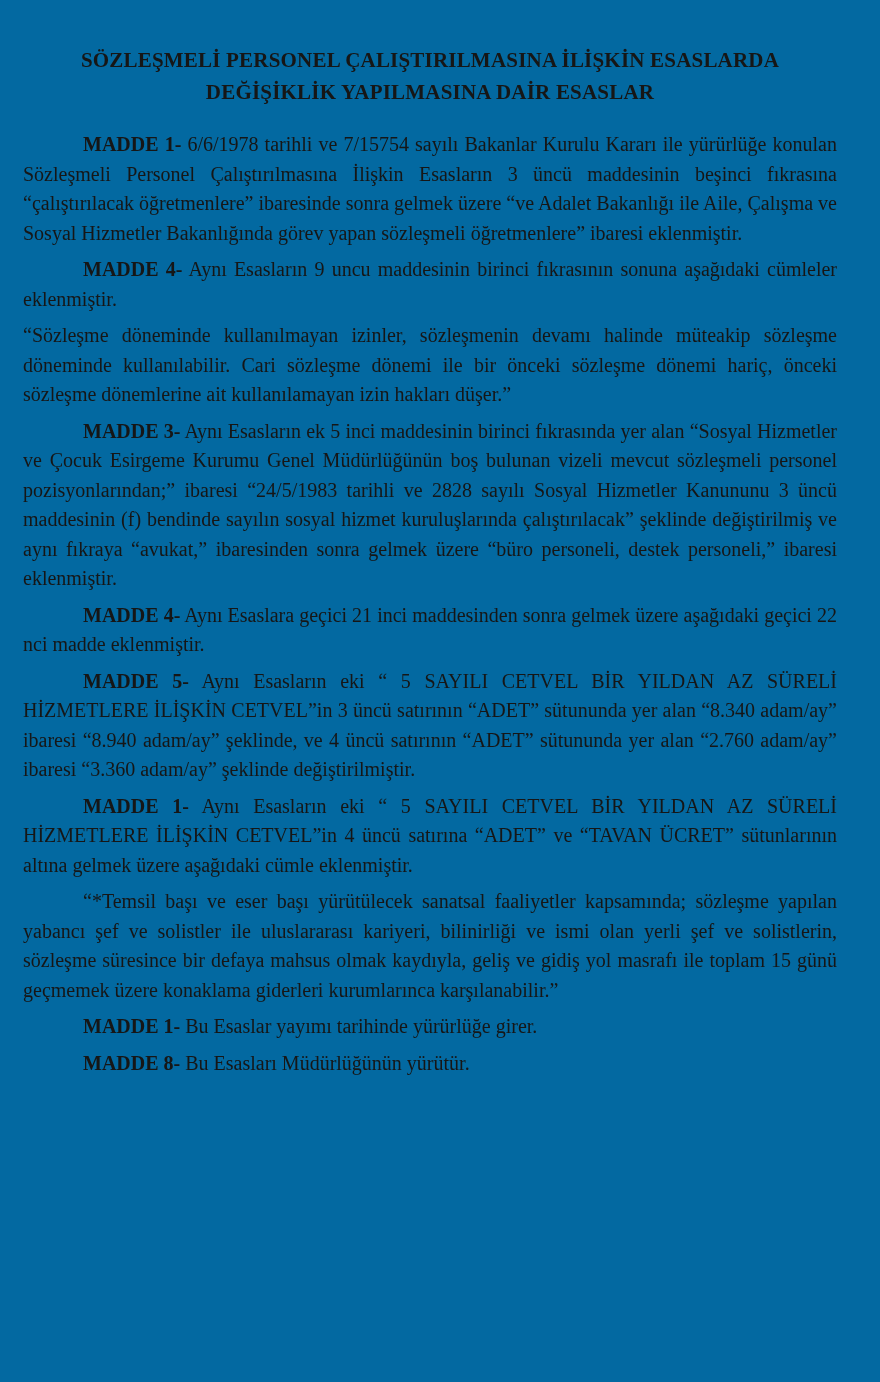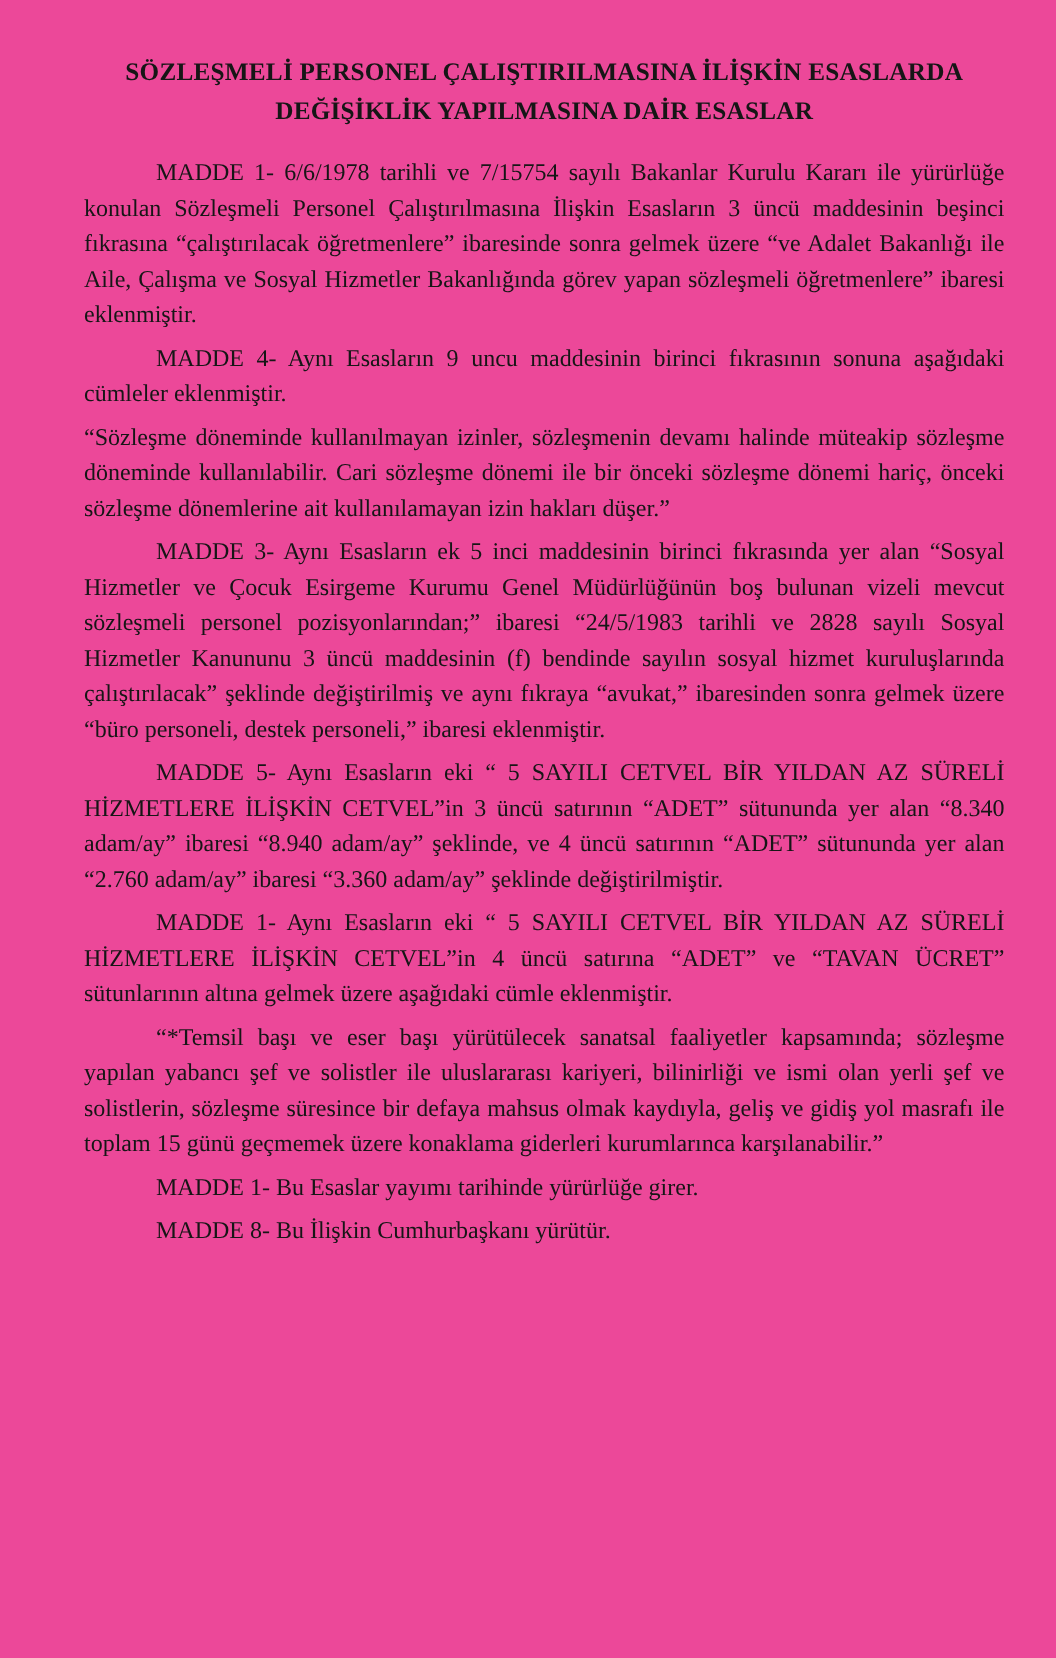--- a/index.html
+++ b/index.html
@@ -11,56 +11,57 @@
     height: 1382px;
     background: #ffffff;
     overflow: hidden;
     font-family: "Liberation Serif", "DejaVu Serif", serif;
     color: #161616;
   }
   .page {
     box-sizing: border-box;
     width: 880px;
     height: 1382px;
-    padding: 44px 43px 0 70px;
-    background: #ec4899;
+    padding: 44px 43px 0 23px;
+    background: #0369a1;
   }
   .doc-title {
     text-align: center;
     font-weight: bold;
     font-size: 21px;
     line-height: 32px;
     letter-spacing: 0.2px;
     margin: 0 0 22px 0;
   }
   .para {
     margin: 7px 0 0 0;
     font-size: 20px;
     line-height: 29.5px;
     text-align: justify;
   }
   .para.indent {
     text-indent: 60px;
   }
   .label {
-    font-weight: normal;
+    font-weight: bold;
   }
 </style>
 </head>
 <body>
 
 <div class="page">
   <h1 class="doc-title">
     <div>SÖZLEŞMELİ PERSONEL ÇALIŞTIRILMASINA İLİŞKİN ESASLARDA</div>
     <div>DEĞİŞİKLİK YAPILMASINA DAİR ESASLAR</div>
   </h1>
   <div id="paragraphs">
       <p class="para indent"><span class="label">MADDE 1-</span> <span>6/6/1978 tarihli ve 7/15754 sayılı Bakanlar Kurulu Kararı ile yürürlüğe konulan Sözleşmeli Personel Çalıştırılmasına İlişkin Esasların 3 üncü maddesinin beşinci fıkrasına “çalıştırılacak öğretmenlere” ibaresinde sonra gelmek üzere “ve Adalet Bakanlığı ile Aile, Çalışma ve Sosyal Hizmetler Bakanlığında görev yapan sözleşmeli öğretmenlere” ibaresi eklenmiştir.</span></p>
       <p class="para indent"><span class="label">MADDE 4-</span> <span>Aynı Esasların 9 uncu maddesinin birinci fıkrasının sonuna aşağıdaki cümleler eklenmiştir.</span></p>
       <p class="para"><span>“Sözleşme döneminde kullanılmayan izinler, sözleşmenin devamı halinde müteakip sözleşme döneminde kullanılabilir. Cari sözleşme dönemi ile bir önceki sözleşme dönemi hariç, önceki sözleşme dönemlerine ait kullanılamayan izin hakları düşer.”</span></p>
       <p class="para indent"><span class="label">MADDE 3-</span> <span>Aynı Esasların ek 5 inci maddesinin birinci fıkrasında yer alan “Sosyal Hizmetler ve Çocuk Esirgeme Kurumu Genel Müdürlüğünün boş bulunan vizeli mevcut sözleşmeli personel pozisyonlarından;” ibaresi “24/5/1983 tarihli ve 2828 sayılı Sosyal Hizmetler Kanununu 3 üncü maddesinin (f) bendinde sayılın sosyal hizmet kuruluşlarında çalıştırılacak” şeklinde değiştirilmiş ve aynı fıkraya “avukat,” ibaresinden sonra gelmek üzere “büro personeli, destek personeli,” ibaresi eklenmiştir.</span></p>
+      <p class="para indent"><span class="label">MADDE 4-</span> <span>Aynı Esaslara geçici 21 inci maddesinden sonra gelmek üzere aşağıdaki geçici 22 nci madde eklenmiştir.</span></p>
       <p class="para indent"><span class="label">MADDE 5-</span> <span>Aynı Esasların eki “ 5 SAYILI CETVEL BİR YILDAN AZ SÜRELİ HİZMETLERE İLİŞKİN CETVEL”in 3 üncü satırının “ADET” sütununda yer alan “8.340 adam/ay” ibaresi “8.940 adam/ay” şeklinde, ve 4 üncü satırının “ADET” sütununda yer alan “2.760 adam/ay” ibaresi “3.360 adam/ay” şeklinde değiştirilmiştir.</span></p>
       <p class="para indent"><span class="label">MADDE 1-</span> <span>Aynı Esasların eki “ 5 SAYILI CETVEL BİR YILDAN AZ SÜRELİ HİZMETLERE İLİŞKİN CETVEL”in 4 üncü satırına “ADET” ve “TAVAN ÜCRET” sütunlarının altına gelmek üzere aşağıdaki cümle eklenmiştir.</span></p>
       <p class="para indent"><span>“*Temsil başı ve eser başı yürütülecek sanatsal faaliyetler kapsamında; sözleşme yapılan yabancı şef ve solistler ile uluslararası kariyeri, bilinirliği ve ismi olan yerli şef ve solistlerin, sözleşme süresince bir defaya mahsus olmak kaydıyla, geliş ve gidiş yol masrafı ile toplam 15 günü geçmemek üzere konaklama giderleri kurumlarınca karşılanabilir.”</span></p>
       <p class="para indent"><span class="label">MADDE 1-</span> <span>Bu Esaslar yayımı tarihinde yürürlüğe girer.</span></p>
-      <p class="para indent"><span class="label">MADDE 8-</span> <span>Bu İlişkin Cumhurbaşkanı yürütür.</span></p>
+      <p class="para indent"><span class="label">MADDE 8-</span> <span>Bu Esasları Müdürlüğünün yürütür.</span></p>
     </div>
 </div>
 
 </body></html>

